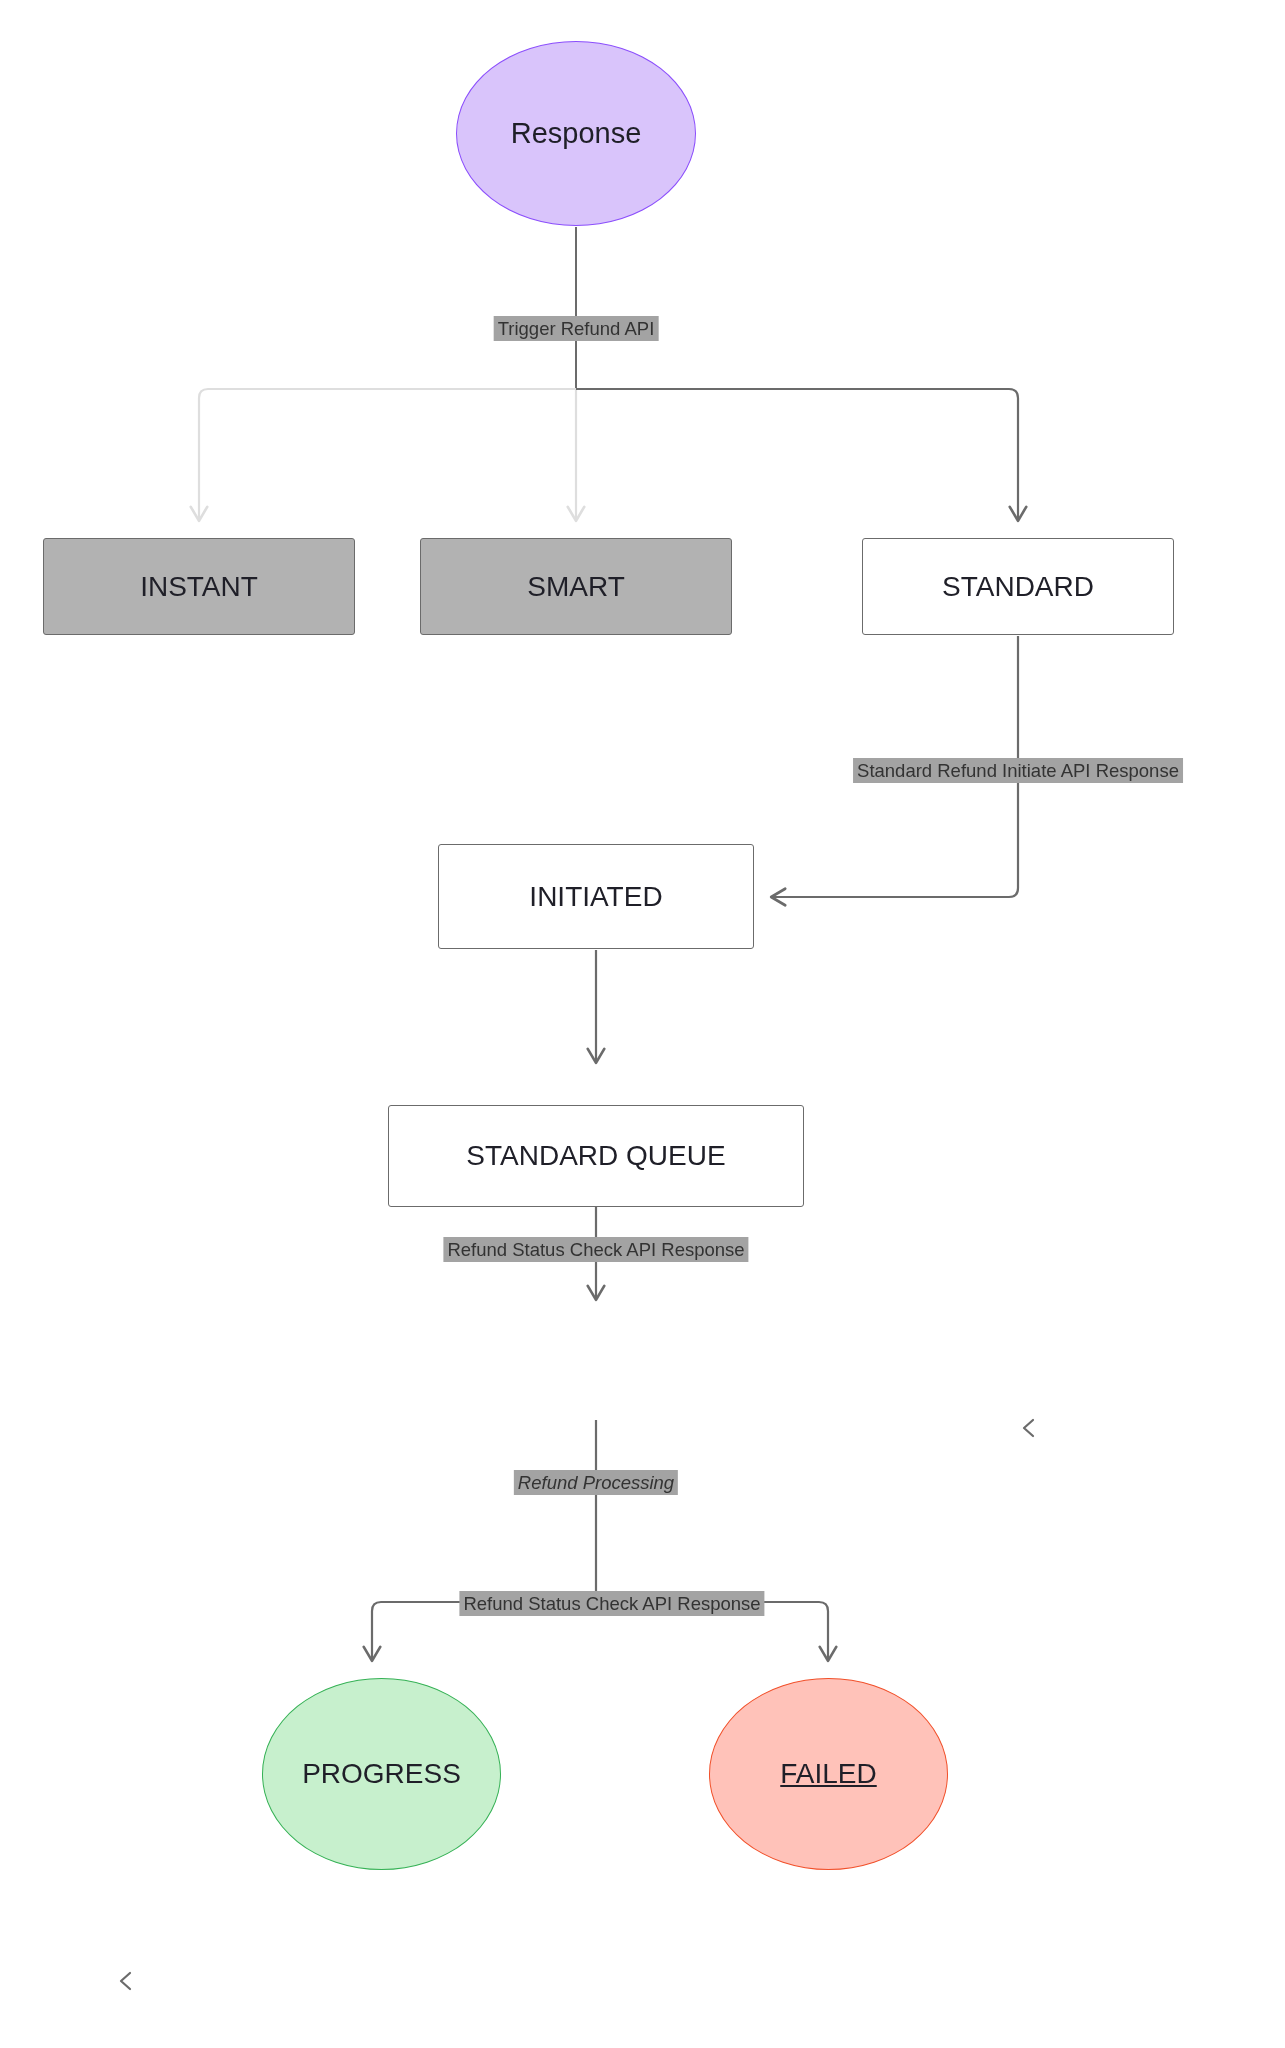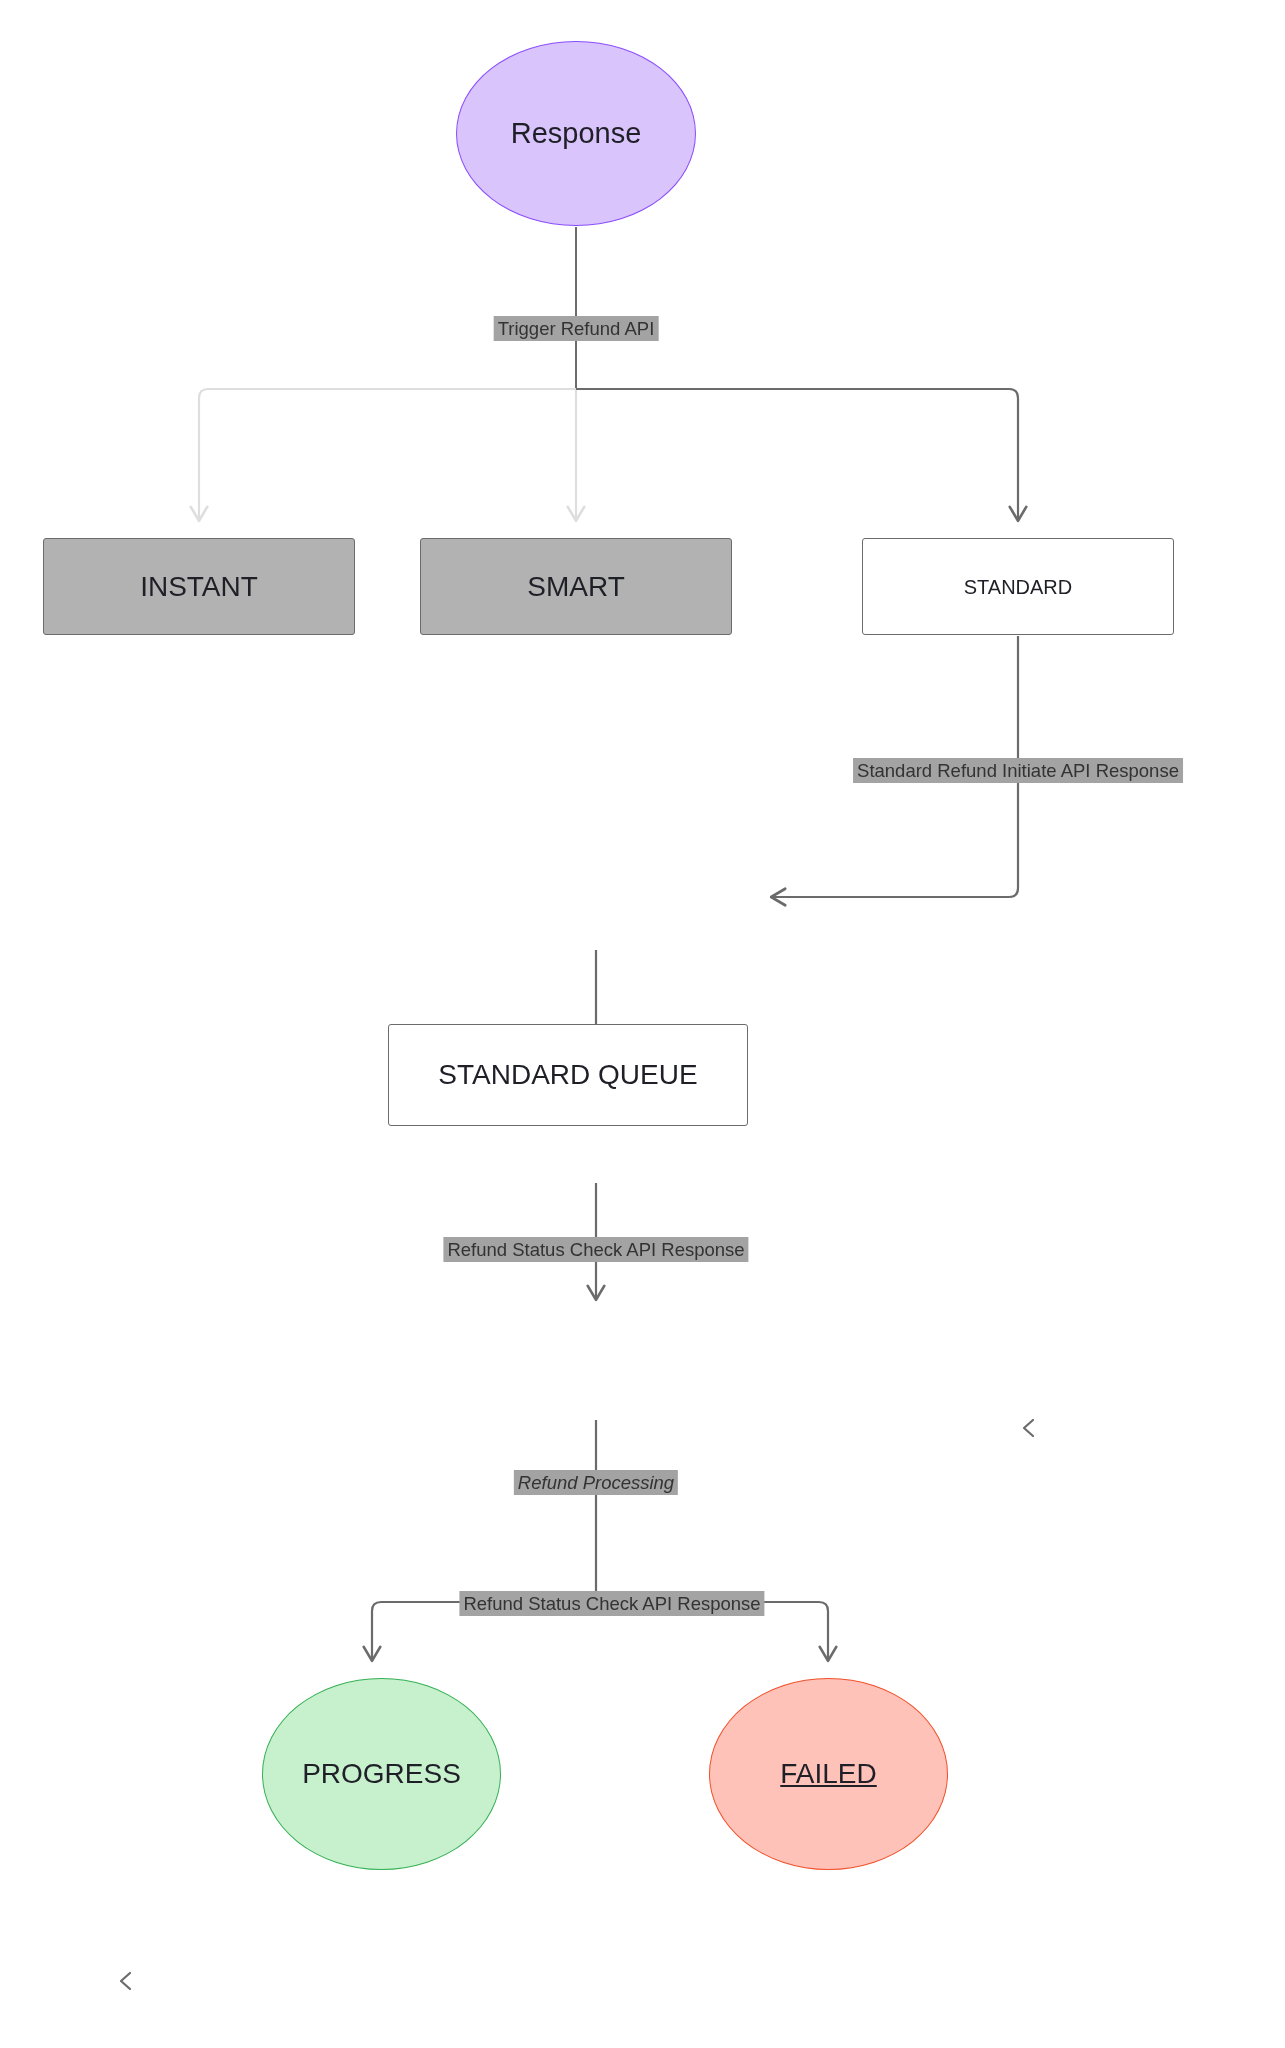--- a/index.html
+++ b/index.html
@@ -76,35 +76,35 @@
     border: 1.3px solid #6b6b6b;
     font-size: 28px;
   }
   #node-standard {
     left: 862px;
     top: 538px;
     width: 312px;
     height: 97px;
     background: #ffffff;
     border: 1.3px solid #6b6b6b;
-    font-size: 20px;
+    font-size: 28px;
   }
   #node-initiated {
     left: 438px;
     top: 844px;
     width: 316px;
     height: 105px;
     background: #ffffff;
     border: 1.3px solid #6b6b6b;
     font-size: 28px;
   }
   #node-standard-queue {
     left: 388px;
-    top: 1024px;
-    width: 360px;
+    top: 1105px;
+    width: 416px;
     height: 102px;
     background: #ffffff;
     border: 1.3px solid #6b6b6b;
     font-size: 28px;
   }
   #node-in-progress {
     left: 388px;
     top: 1317px;
     width: 416px;
     height: 102px;
@@ -191,20 +191,23 @@
   </div>
 
   <div class="node node-rect" id="node-instant">
     <span class="node-label">INSTANT</span>
   </div>
 
   <div class="node node-rect" id="node-standard">
     <span class="node-label">STANDARD</span>
   </div>
 
+  <div class="node node-rect" id="node-initiated">
+    <span class="node-label">INITIATED</span>
+  </div>
 
   <div class="node node-rect" id="node-standard-queue">
     <span class="node-label">STANDARD QUEUE</span>
   </div>
 
 
   <div class="node node-ellipse" id="node-success">
     <span class="node-label">PROGRESS</span>
   </div>
 

